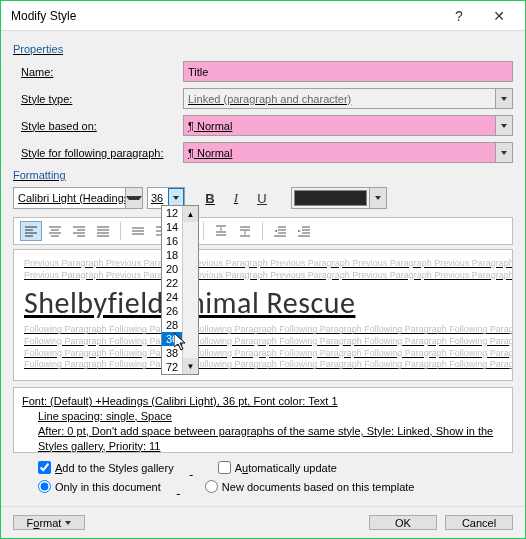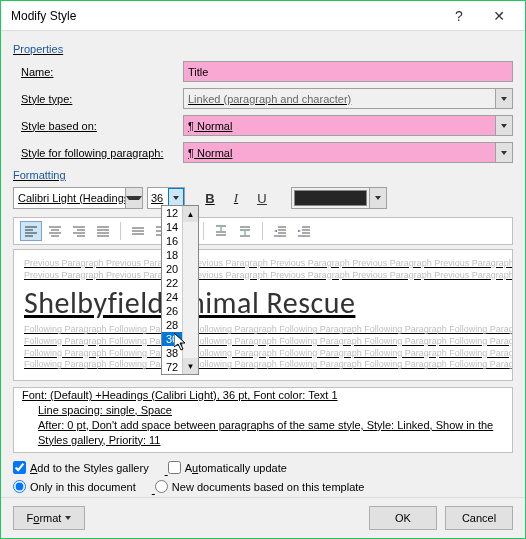--- a/index.html
+++ b/index.html
@@ -38,27 +38,27 @@
 .preview { height: 132px; background: #fff; border: 1px solid #c0c0c0; padding: 8px 10px; overflow: hidden; position: relative; line-height: 1.3; }
 .preview .ghost { color: #c0c0c0; font-size: 9px; white-space: nowrap; }
 .preview .big { font-size: 30px; color: #333; font-family: "Calibri Light", Calibri, sans-serif; letter-spacing: 0.5px; margin: 2px 0; }
 .sizedrop { position: absolute; left: 161px; top: 205px; width: 38px; background: #fff; border: 1px solid #888; z-index: 50; }
 .sizedrop .opt { padding: 1px 4px; font-size: 11px; }
 .sizedrop .opt.sel { background: #0078d7; color: #fff; }
 .sizedrop .sb { position: absolute; right: 0; top: 0; bottom: 0; width: 16px; background: #f0f0f0; border-left: 1px solid #ccc; display: flex; flex-direction: column; }
 .sizedrop .sb .up, .sizedrop .sb .down { height: 16px; display: flex; align-items: center; justify-content: center; font-size: 8px; background: #e1e1e1; }
 .sizedrop .sb .track { flex: 1; }
 .cursor { position: absolute; left: 174px; top: 333px; z-index: 60; pointer-events: none; }
-.descbox { border: 1px solid #c0c0c0; background: #fff; padding: 0 8px; margin-top: 6px; height: 66px; line-height: 1.35; }
+.descbox { border: 1px solid #c0c0c0; background: #fff; padding: 6px 8px; margin-top: 6px; height: 66px; line-height: 1.35; }
 .checks { margin-top: 8px; }
-.checks label { display: inline-flex; align-items: center; gap: 4px; margin-right: 16px; }
+.checks label { display: inline-flex; align-items: center; gap: 4px; margin-right: 16px; margin-left: 25px; }
 .checks input[type=checkbox], .checks input[type=radio] { width: 13px; height: 13px; }
 .btnrow { display: flex; align-items: center; padding: 8px 12px; gap: 8px; border-top: 1px solid #ddd; }
 .btnrow .spacer { flex: 1; }
-button.push { min-width: 68px; height: 24px; background: #e1e1e1; border: 1px solid #adadad; font-size: 11px; padding: 0 0; }
+button.push { min-width: 68px; height: 15px; background: #e1e1e1; border: 1px solid #adadad; font-size: 11px; padding: 0 0; }
 button.push.fmt { min-width: 72px; display: flex; align-items: center; justify-content: center; gap: 4px; }
 .caret-down { display: inline-block; width: 0; height: 0; border-left: 3px solid transparent; border-right: 3px solid transparent; border-top: 4px solid #333; }
 svg.ic { width: 14px; height: 14px; }
 </style>
 </head>
 <body>
 
 <div class="dialog">
   <div class="titlebar">
     <span class="title">Modify Style</span>

